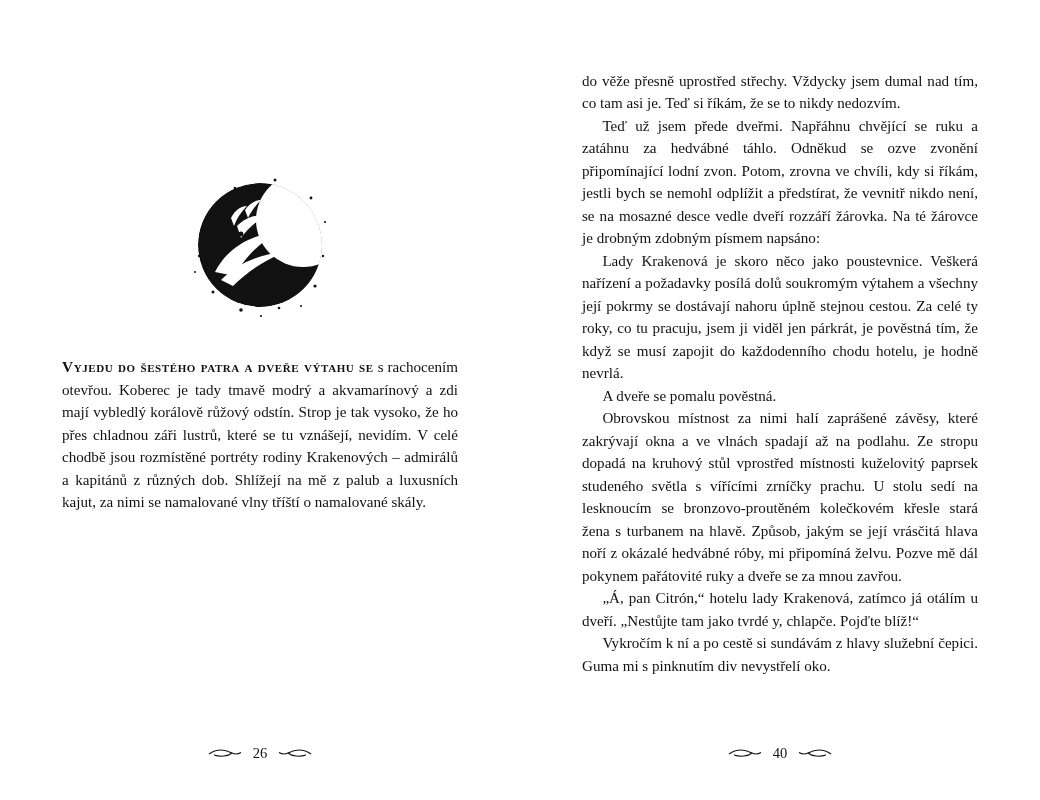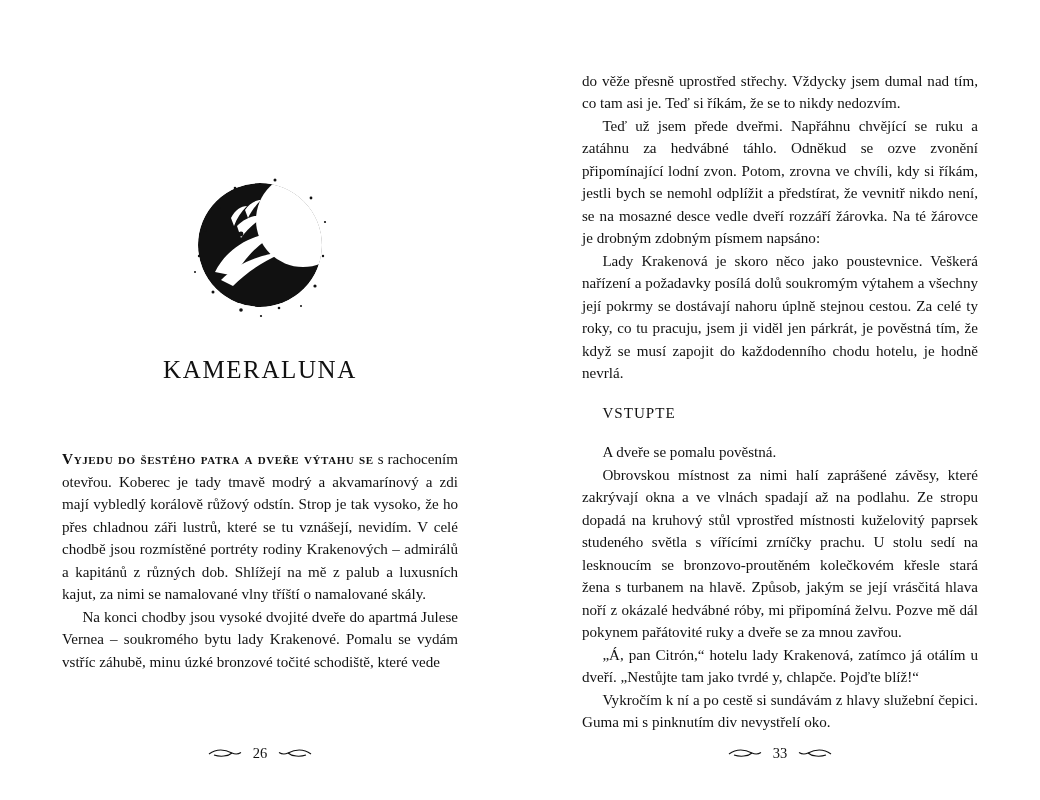--- a/index.html
+++ b/index.html
@@ -136,27 +136,25 @@
           <circle cx="60" cy="28" r="1.3"></circle>
           <circle cx="44" cy="48" r="1.1"></circle>
           <circle cx="150" cy="62" r="1.1"></circle>
           <circle cx="86" cy="156" r="1.1"></circle>
           <circle cx="20" cy="112" r="1.0"></circle>
           <circle cx="126" cy="146" r="1.0"></circle>
         </g>
       </svg>
     </div>
 
-    <h1 class="chapter-title">KAMERALUNA</h1>
 
     <div class="body-text">
       <p class="first">
         <span class="smallcaps-lead">Vyjedu do šestého patra a dveře výtahu se</span><span> s rachocením otevřou. Koberec je tady tmavě modrý a akvamarínový a zdi mají vybledlý korálově růžový odstín. Strop je tak vysoko, že ho přes chladnou záři lustrů, které se tu vznášejí, nevidím. V celé chodbě jsou rozmístěné portréty rodiny Krakenových – admirálů a kapitánů z různých dob. Shlížejí na mě z palub a luxusních kajut, za nimi se namalované vlny tříští o namalované skály.</span>
       </p>
-      <p>Na konci chodby jsou vysoké dvojité dveře do apartmá Julese Vernea – soukromého bytu lady Krakenové. Pomalu se vydám vstříc záhubě, minu úzké bronzové točité schodiště, které vede</p>
     </div>
 
     <div class="folio">
       <span class="orn">
         <svg width="34" height="10" viewBox="0 0 34 10" aria-hidden="true">
           <path d="M1 6 C 8 1, 16 1, 24 5 C 27 6.5, 30 6.5, 33 4.5" fill="none" stroke="#111111" stroke-width="1.1"></path>
           <path d="M24 5 C 20 8.5, 12 9, 6 7" fill="none" stroke="#111111" stroke-width="1.1"></path>
         </svg>
       </span>
       <span class="num">26</span>
@@ -169,35 +167,34 @@
     </div>
   </div>
 
   <div class="page page-right">
     <div class="right-top-pad"></div>
 
     <div class="body-text">
       <p class="first">do věže přesně uprostřed střechy. Vždycky jsem dumal nad tím, co tam asi je. Teď si říkám, že se to nikdy nedozvím.</p>
       <p>Teď už jsem přede dveřmi. Napřáhnu chvějící se ruku a zatáhnu za hedvábné táhlo. Odněkud se ozve zvonění připomínající lodní zvon. Potom, zrovna ve chvíli, kdy si říkám, jestli bych se nemohl odplížit a předstírat, že vevnitř nikdo není, se na mosazné desce vedle dveří rozzáří žárovka. Na té žárovce je drobným zdobným písmem napsáno:</p>
       <p>Lady Krakenová je skoro něco jako poustevnice. Veškerá nařízení a požadavky posílá dolů soukromým výtahem a všechny její pokrmy se dostávají nahoru úplně stejnou cestou. Za celé ty roky, co tu pracuju, jsem ji viděl jen párkrát, je pověstná tím, že když se musí zapojit do každodenního chodu hotelu, je hodně nevrlá.</p>
-      <p class="centered-sign">VSTUPTE</p>
       <p>A dveře se pomalu pověstná.</p>
       <p>Obrovskou místnost za nimi halí zaprášené závěsy, které zakrývají okna a ve vlnách spadají až na podlahu. Ze stropu dopadá na kruhový stůl vprostřed místnosti kuželovitý paprsek studeného světla s vířícími zrníčky prachu. U stolu sedí na lesknoucím se bronzovo-proutěném kolečkovém křesle stará žena s turbanem na hlavě. Způsob, jakým se její vrásčitá hlava noří z okázalé hedvábné róby, mi připomíná želvu. Pozve mě dál pokynem pařátovité ruky a dveře se za mnou zavřou.</p>
       <p>„Á, pan Citrón,“ hotelu lady Krakenová, zatímco já otálím u dveří. „Nestůjte tam jako tvrdé y, chlapče. Pojďte blíž!“</p>
       <p>Vykročím k ní a po cestě si sundávám z hlavy služební čepici. Guma mi s pinknutím div nevystřelí oko.</p>
     </div>
 
     <div class="folio">
       <span class="orn">
         <svg width="34" height="10" viewBox="0 0 34 10" aria-hidden="true">
           <path d="M1 6 C 8 1, 16 1, 24 5 C 27 6.5, 30 6.5, 33 4.5" fill="none" stroke="#111111" stroke-width="1.1"></path>
           <path d="M24 5 C 20 8.5, 12 9, 6 7" fill="none" stroke="#111111" stroke-width="1.1"></path>
         </svg>
       </span>
-      <span class="num">33</span>
+      <span class="num">40</span>
       <span class="orn">
         <svg width="34" height="10" viewBox="0 0 34 10" aria-hidden="true">
           <path d="M33 6 C 26 1, 18 1, 10 5 C 7 6.5, 4 6.5, 1 4.5" fill="none" stroke="#111111" stroke-width="1.1"></path>
           <path d="M10 5 C 14 8.5, 22 9, 28 7" fill="none" stroke="#111111" stroke-width="1.1"></path>
         </svg>
       </span>
     </div>
   </div>
 
 </div>

